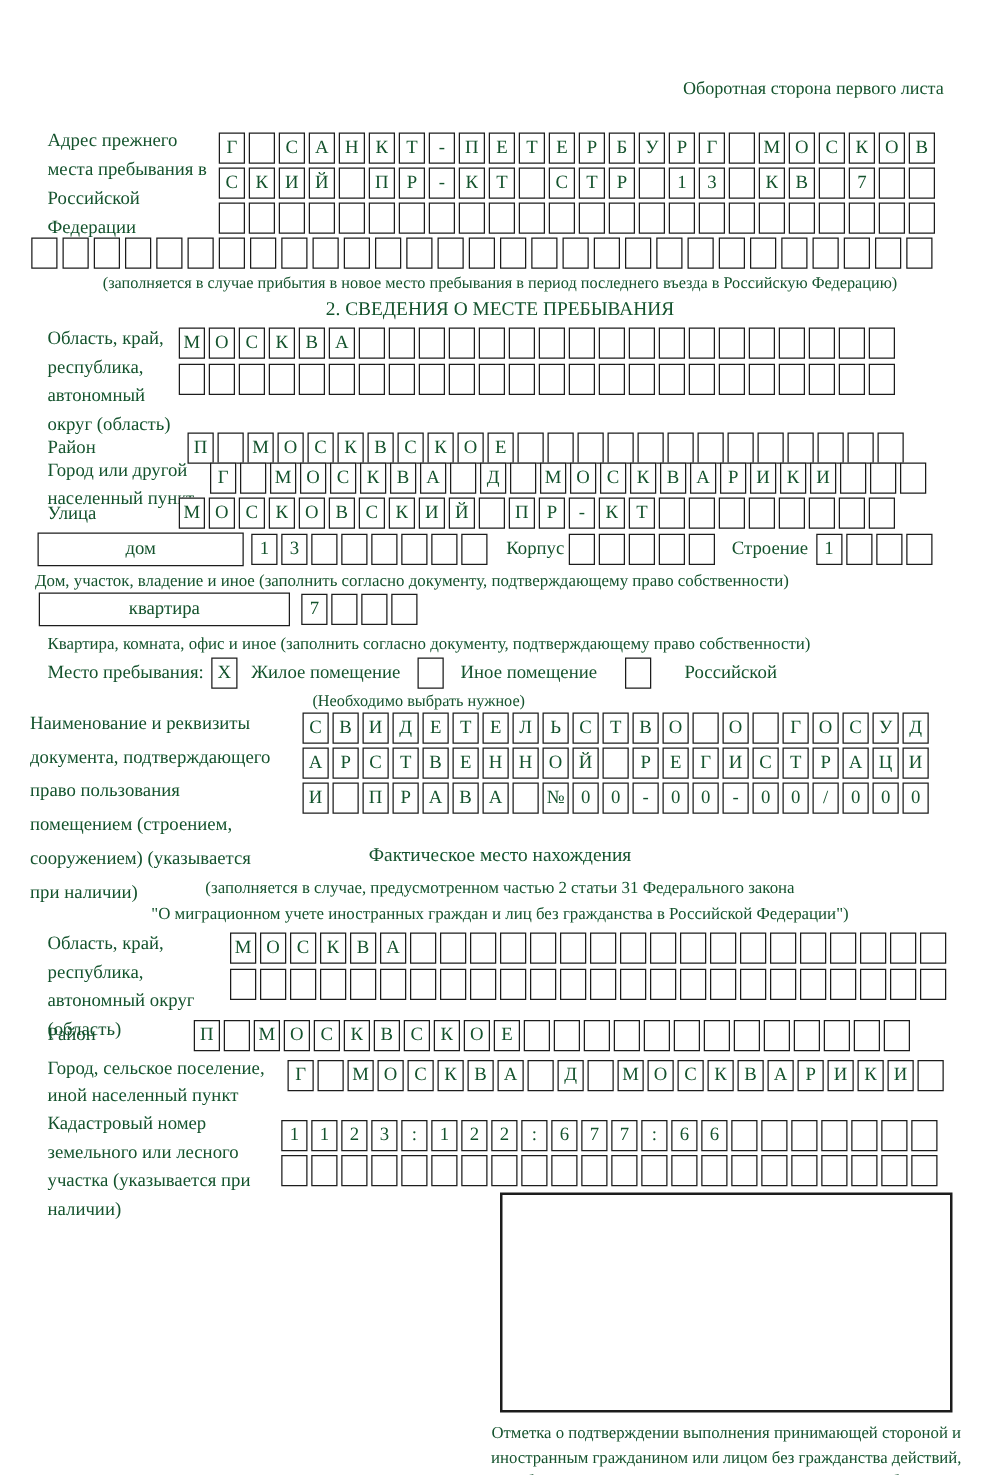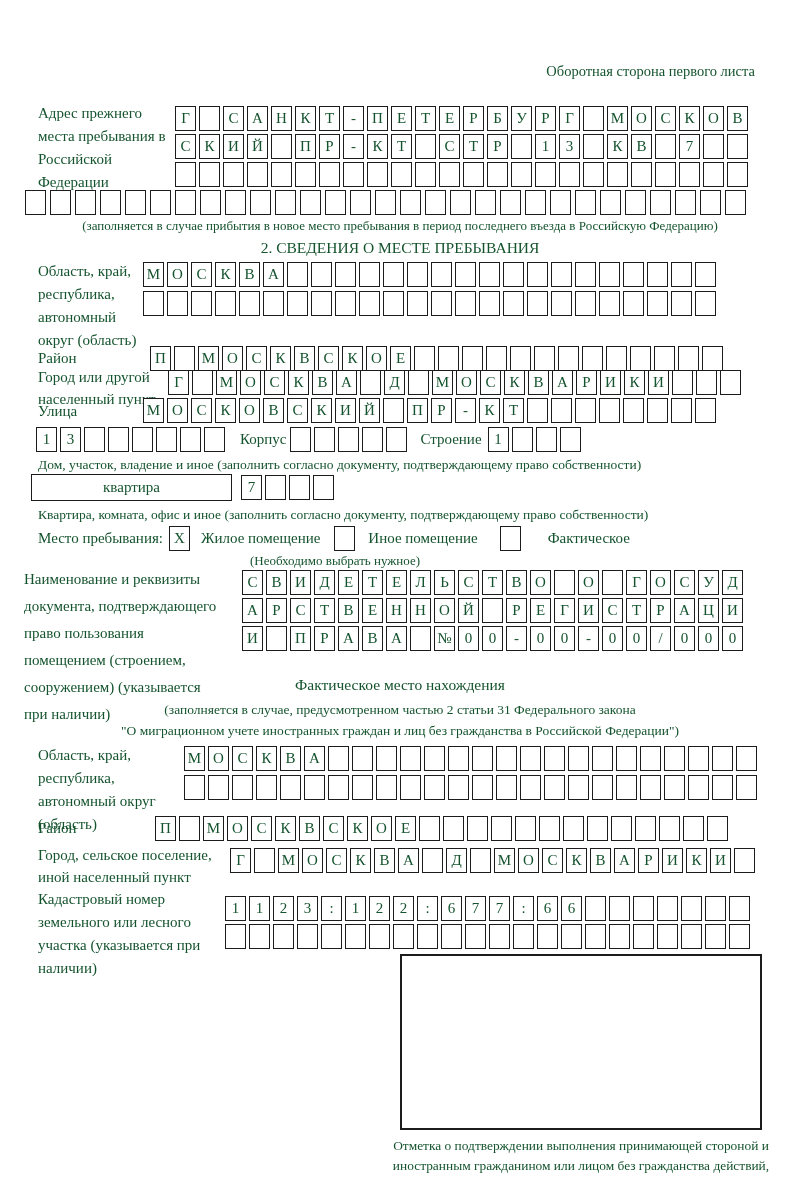--- a/index.html
+++ b/index.html
@@ -282,20 +282,21 @@
       <span class="cell"></span>
       <span class="cell"></span>
       <span class="cell"></span>
       <span class="cell"></span>
       <span class="cell"></span>
       <span class="cell"></span>
       <span class="cell"></span>
     </div>
 
   <div class="abs" style="left:30px;top:382px;display:flex;align-items:flex-start;">
+    <div class="labelbox" style="width:165px;">дом</div>
     <div class="boxrow" style="position:static;margin-left:6px;margin-top:1px;">
         <span class="cell">1</span>
         <span class="cell">3</span>
         <span class="cell"></span>
         <span class="cell"></span>
         <span class="cell"></span>
         <span class="cell"></span>
         <span class="cell"></span>
         <span class="cell"></span>
       </div>
@@ -308,41 +309,41 @@
         <span class="cell"></span>
       </div>
     <div class="inlinelbl" style="margin-left:10px;">Строение</div>
     <div class="boxrow" style="position:static;margin-left:6px;margin-top:1px;">
         <span class="cell">1</span>
         <span class="cell"></span>
         <span class="cell"></span>
         <span class="cell"></span>
       </div>
   </div>
-  <div class="abs note" style="left:38px;top:412px;font-size:13.5px;">Дом, участок, владение и иное (заполнить согласно документу, подтверждающему право собственности)</div>
+  <div class="abs note" style="left:28px;top:412px;font-size:13.5px;">Дом, участок, владение и иное (заполнить согласно документу, подтверждающему право собственности)</div>
 
   <div class="abs" style="left:31px;top:430px;display:flex;align-items:flex-start;">
     <div class="labelbox" style="width:201px;">квартира</div>
     <div class="boxrow" style="position:static;margin-left:9px;margin-top:1px;">
         <span class="cell">7</span>
         <span class="cell"></span>
         <span class="cell"></span>
         <span class="cell"></span>
       </div>
   </div>
   <div class="abs note" style="left:38px;top:462px;font-size:13.5px;">Квартира, комната, офис и иное (заполнить согласно документу, подтверждающему право собственности)</div>
 
   <div class="abs" style="left:38px;top:482px;display:flex;align-items:center;">
     <div class="lbl">Место пребывания:</div>
     <span class="cell" style="margin-left:6px;">X</span>
     <div class="lbl" style="margin-left:8px;">Жилое помещение</div>
     <span class="cell" style="margin-left:14px;"></span>
     <div class="lbl" style="margin-left:10px;">Иное помещение</div>
     <span class="cell" style="margin-left:22px;"></span>
-    <div class="lbl" style="margin-left:24px;">Фактическое</div>
+    <div class="lbl" style="margin-left:24px;">Российской</div>
   </div>
   <div class="abs note center" style="left:180px;top:508px;width:310px;">(Необходимо выбрать нужное)</div>
 
   <div class="abs lbl" style="left:24px;top:522px;width:198px;line-height:27px;">Наименование и реквизиты документа, подтверждающего право пользования помещением (строением, сооружением) (указывается при наличии)</div>
   <div class="boxrow" style="left:242px;top:526px;">
       <span class="cell">С</span>
       <span class="cell">В</span>
       <span class="cell">И</span>
       <span class="cell">Д</span>
       <span class="cell">Е</span>

